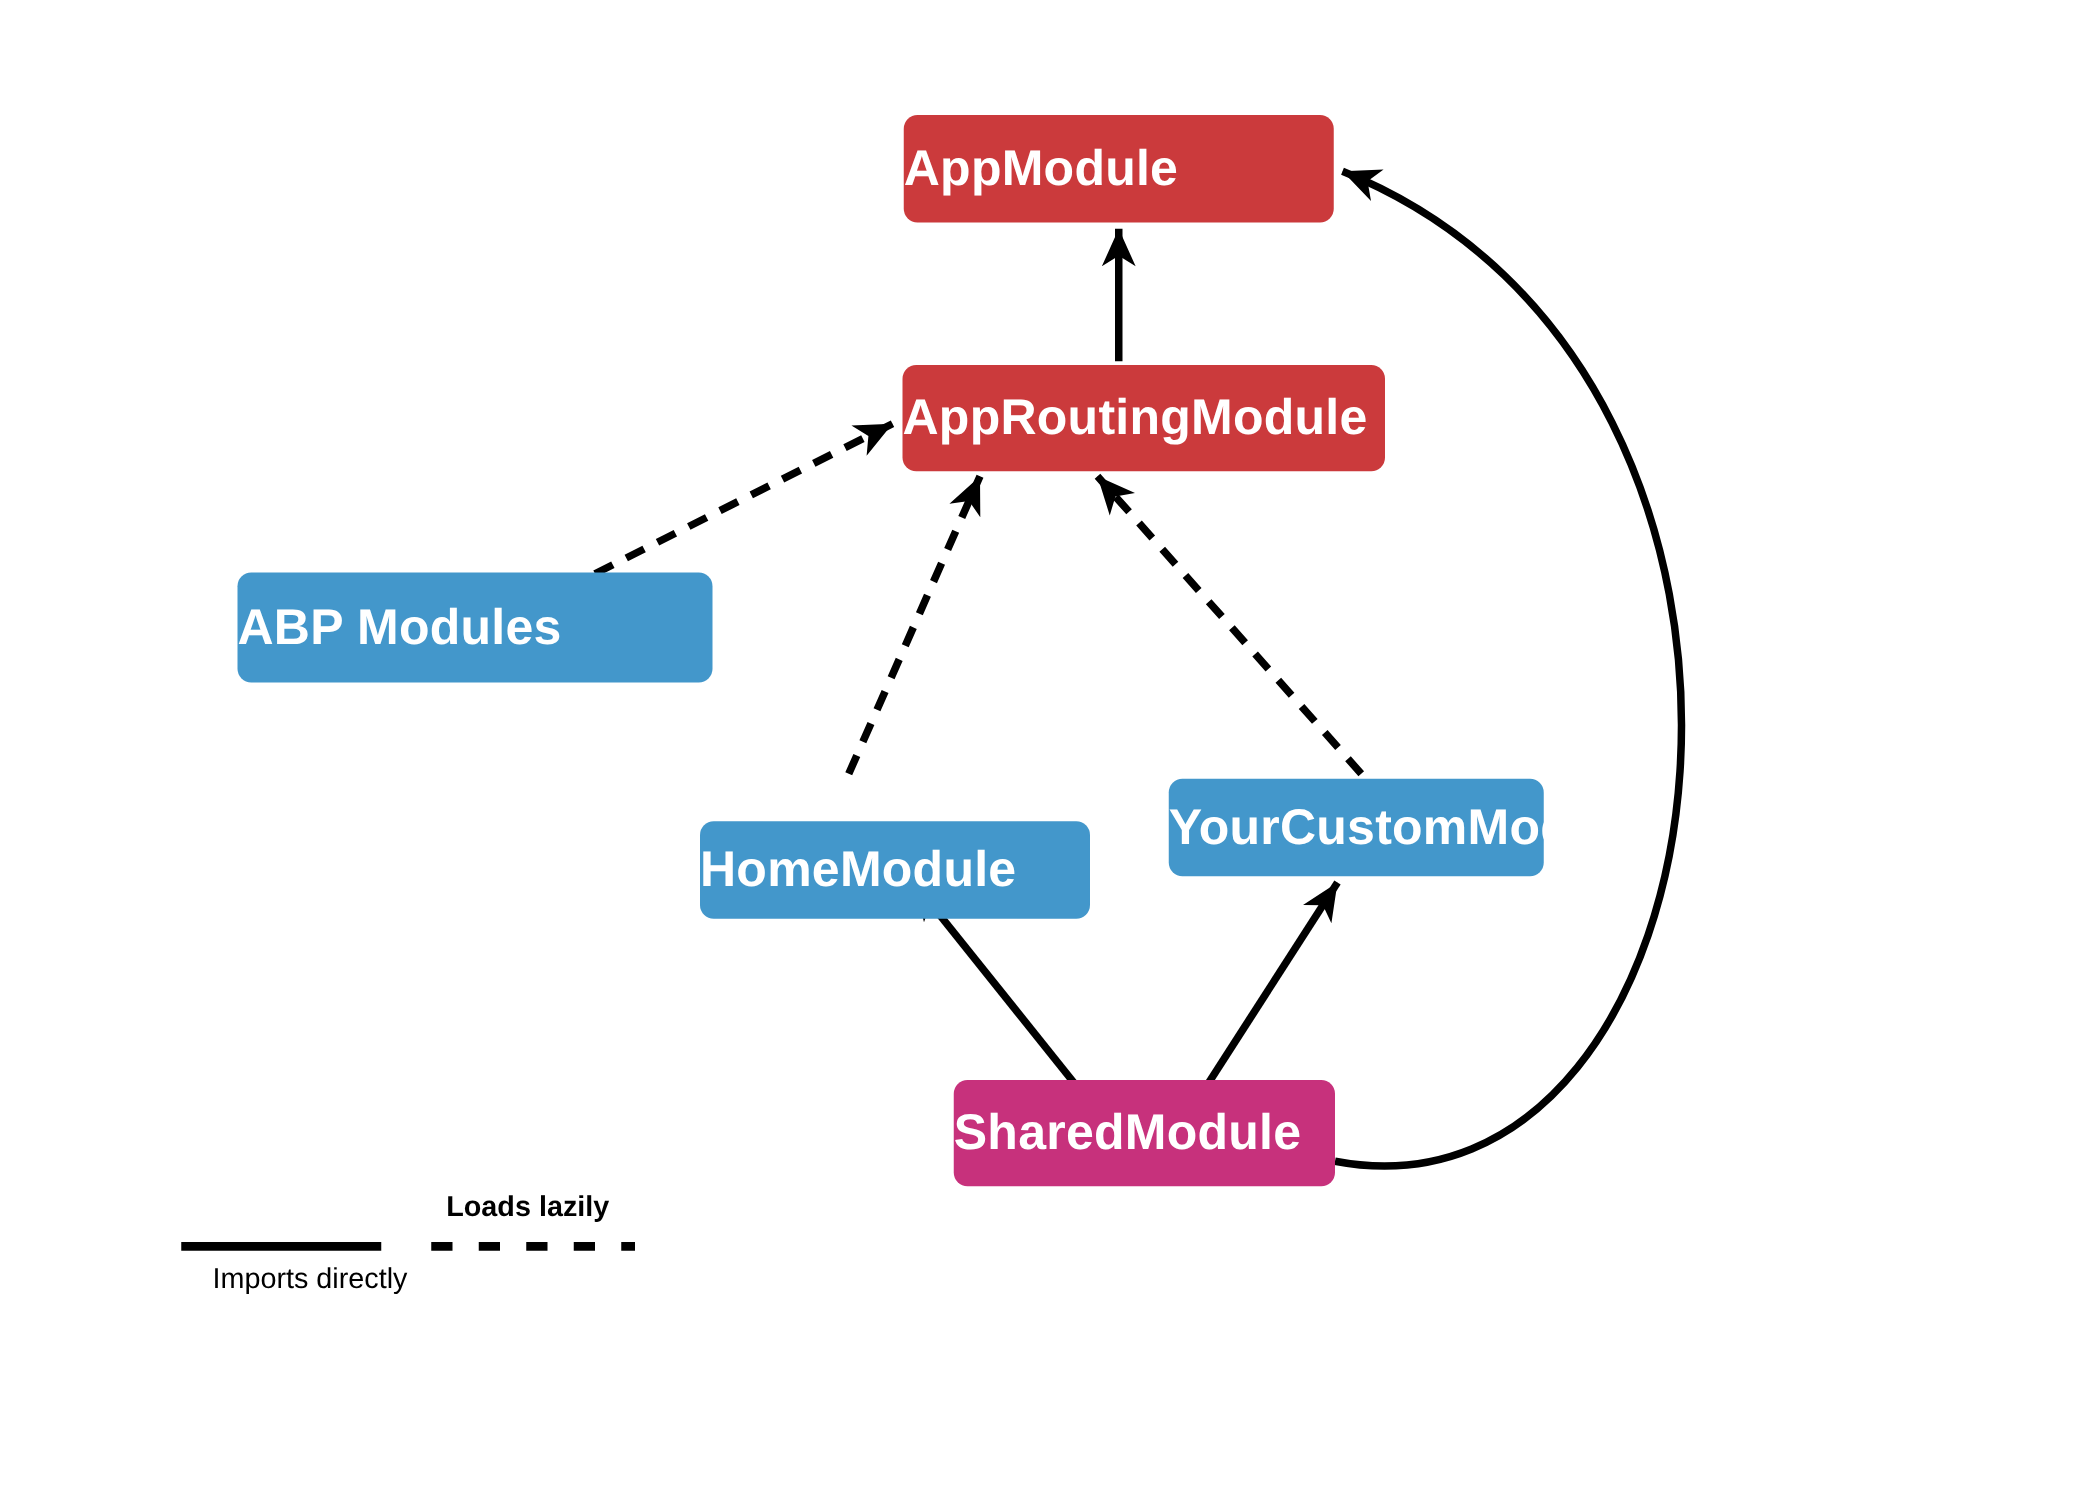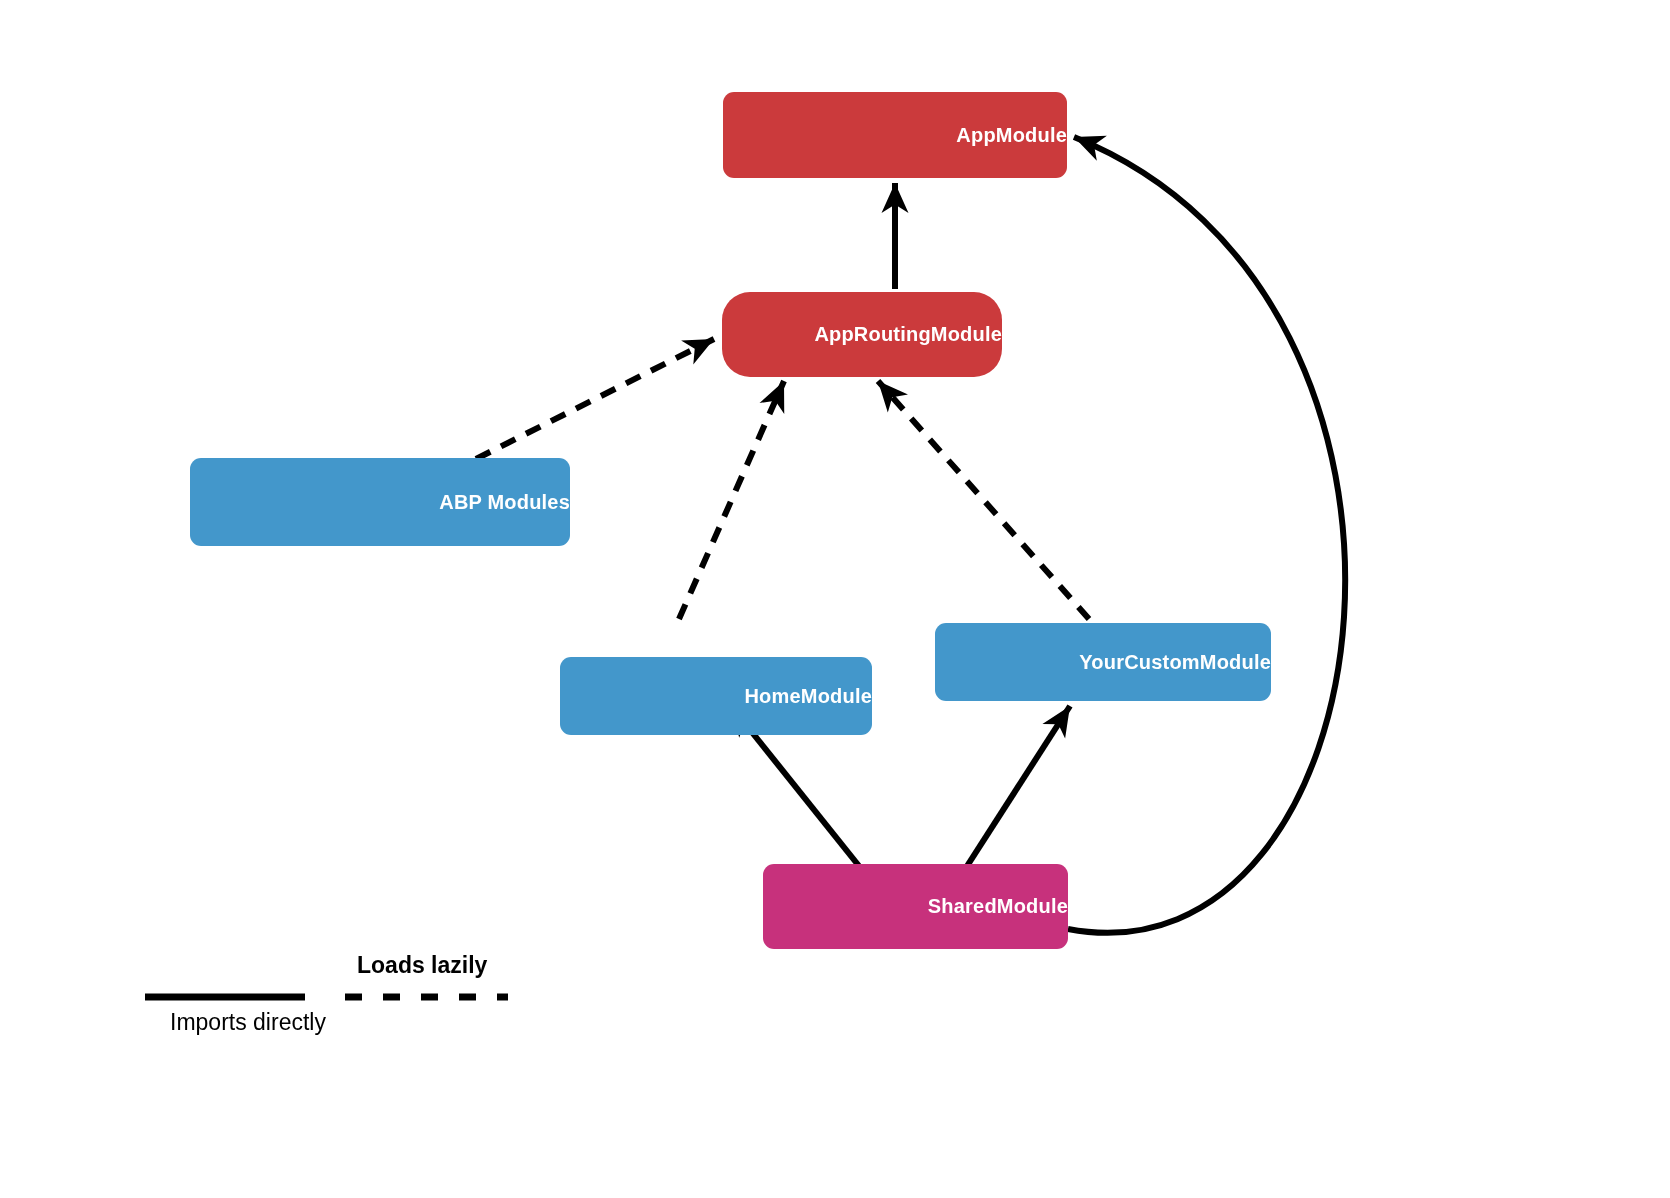--- a/index.html
+++ b/index.html
@@ -21,33 +21,32 @@
     top: 0;
     width: 1670px;
     height: 1198px;
     display: block;
   }
   .node {
     position: absolute;
     border-radius: 11px;
     display: flex;
     align-items: center;
-    justify-content: flex-end;
+    justify-content: flex-start;
     color: #ffffff;
     font-weight: bold;
-    font-size: 20px;
+    font-size: 40px;
     letter-spacing: 0.2px;
     box-sizing: border-box;
-    padding-left: 16px;
   }
   .node-app-module        { left: 723px; top: 92px;  width: 344px; height: 86px; }
-  .node-app-routing       { left: 722px; top: 292px; width: 280px; height: 85px; border-radius: 28px; }
+  .node-app-routing       { left: 722px; top: 292px; width: 386px; height: 85px; }
   .node-abp-modules       { left: 190px; top: 458px; width: 380px; height: 88px; }
   .node-home-module       { left: 560px; top: 657px; width: 312px; height: 78px; }
-  .node-your-custom       { left: 935px; top: 623px; width: 336px; height: 78px; }
+  .node-your-custom       { left: 935px; top: 623px; width: 300px; height: 78px; }
   .node-shared-module     { left: 763px; top: 864px; width: 305px; height: 85px; }
   .legend-label {
     position: absolute;
     font-size: 23px;
     color: #000000;
     white-space: nowrap;
   }
   .legend-solid-label  { left: 137px; top: 1009px; margin-left: 33px; }
   .legend-dashed-label { left: 357px; top: 952px; font-weight: bold; }
 </style>

